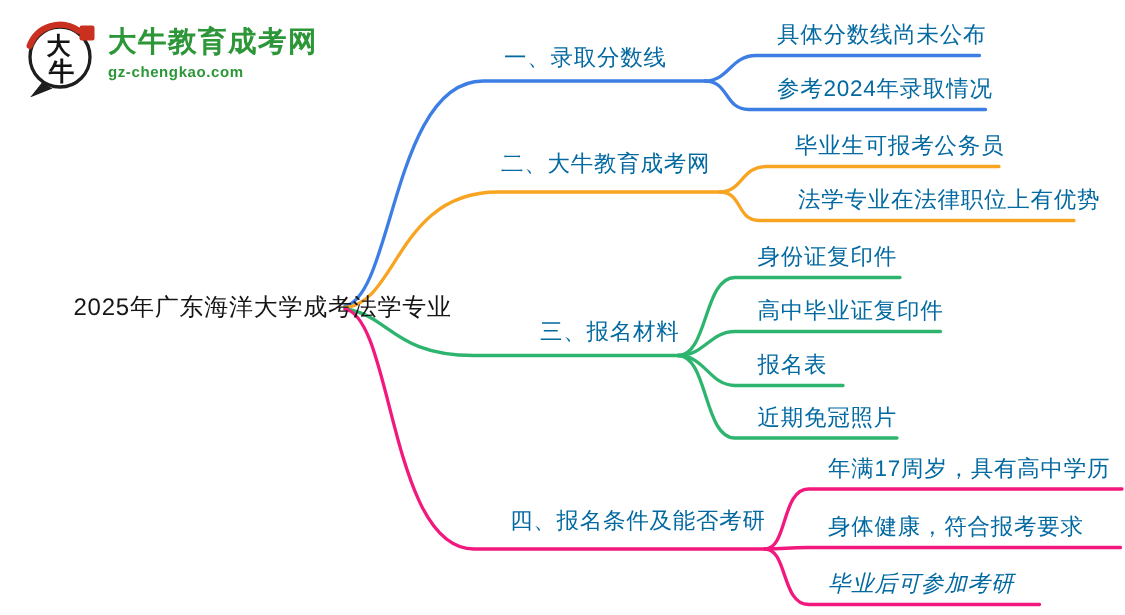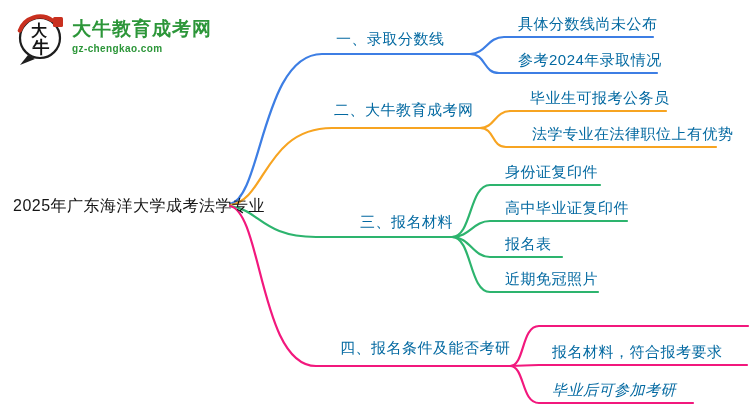--- a/index.html
+++ b/index.html
@@ -5,21 +5,21 @@
   html,body{margin:0;padding:0;background:#fff;}
   .stage{
     position:relative;width:750px;height:410px;background:#ffffff;overflow:hidden;
     font-family:"Liberation Sans","DejaVu Sans",sans-serif;
   }
   .mind-svg{position:absolute;left:0;top:0;}
   .label{
     position:absolute;white-space:nowrap;color:#0369a1;
     font-size:15px;line-height:18px;letter-spacing:.5px;
   }
-  .root-label{font-size:16px;line-height:20px;color:#151515;letter-spacing:.5px;}
+  .root-label{font-size:16px;line-height:20px;color:#151515;letter-spacing:.5px;margin-left:36px;}
   
   .logo{position:absolute;left:16px;top:13px;display:flex;align-items:flex-start;}
   .logo-badge{width:48px;height:52px;flex:0 0 auto;}
   .logo-text{margin-left:8px;padding-top:5px;}
   .logo-name{font-size:19px;font-weight:bold;color:#2c9639;letter-spacing:1px;line-height:22px;}
   .logo-url{font-size:10px;font-weight:bold;color:#2c9639;line-height:17px;letter-spacing:.4px;}
 </style>
 </head>
 <body>
 
@@ -80,16 +80,17 @@
   <div class="label" style="left:530px;top:89px;">毕业生可报考公务员</div>
   <div class="label" style="left:532px;top:125px;">法学专业在法律职位上有优势</div>
 
   <div class="label" style="left:360px;top:213px;">三、报名材料</div>
   <div class="label" style="left:505px;top:163px;">身份证复印件</div>
   <div class="label" style="left:505px;top:199px;">高中毕业证复印件</div>
   <div class="label" style="left:505px;top:235px;">报名表</div>
   <div class="label" style="left:505px;top:270px;">近期免冠照片</div>
 
   <div class="label" style="left:340px;top:339px;">四、报名条件及能否考研</div>
-  <div class="label" style="left:552px;top:343px;">报名材料，符合报考要求</div>
+  <div class="label" style="left:552px;top:304px;">年满17周岁，具有高中学历</div>
+  <div class="label" style="left:552px;top:343px;">身体健康，符合报考要求</div>
   <div class="label" style="left:552px;top:381px;font-style:italic;">毕业后可参加考研</div>
 
 </div>
 
 </body></html>

